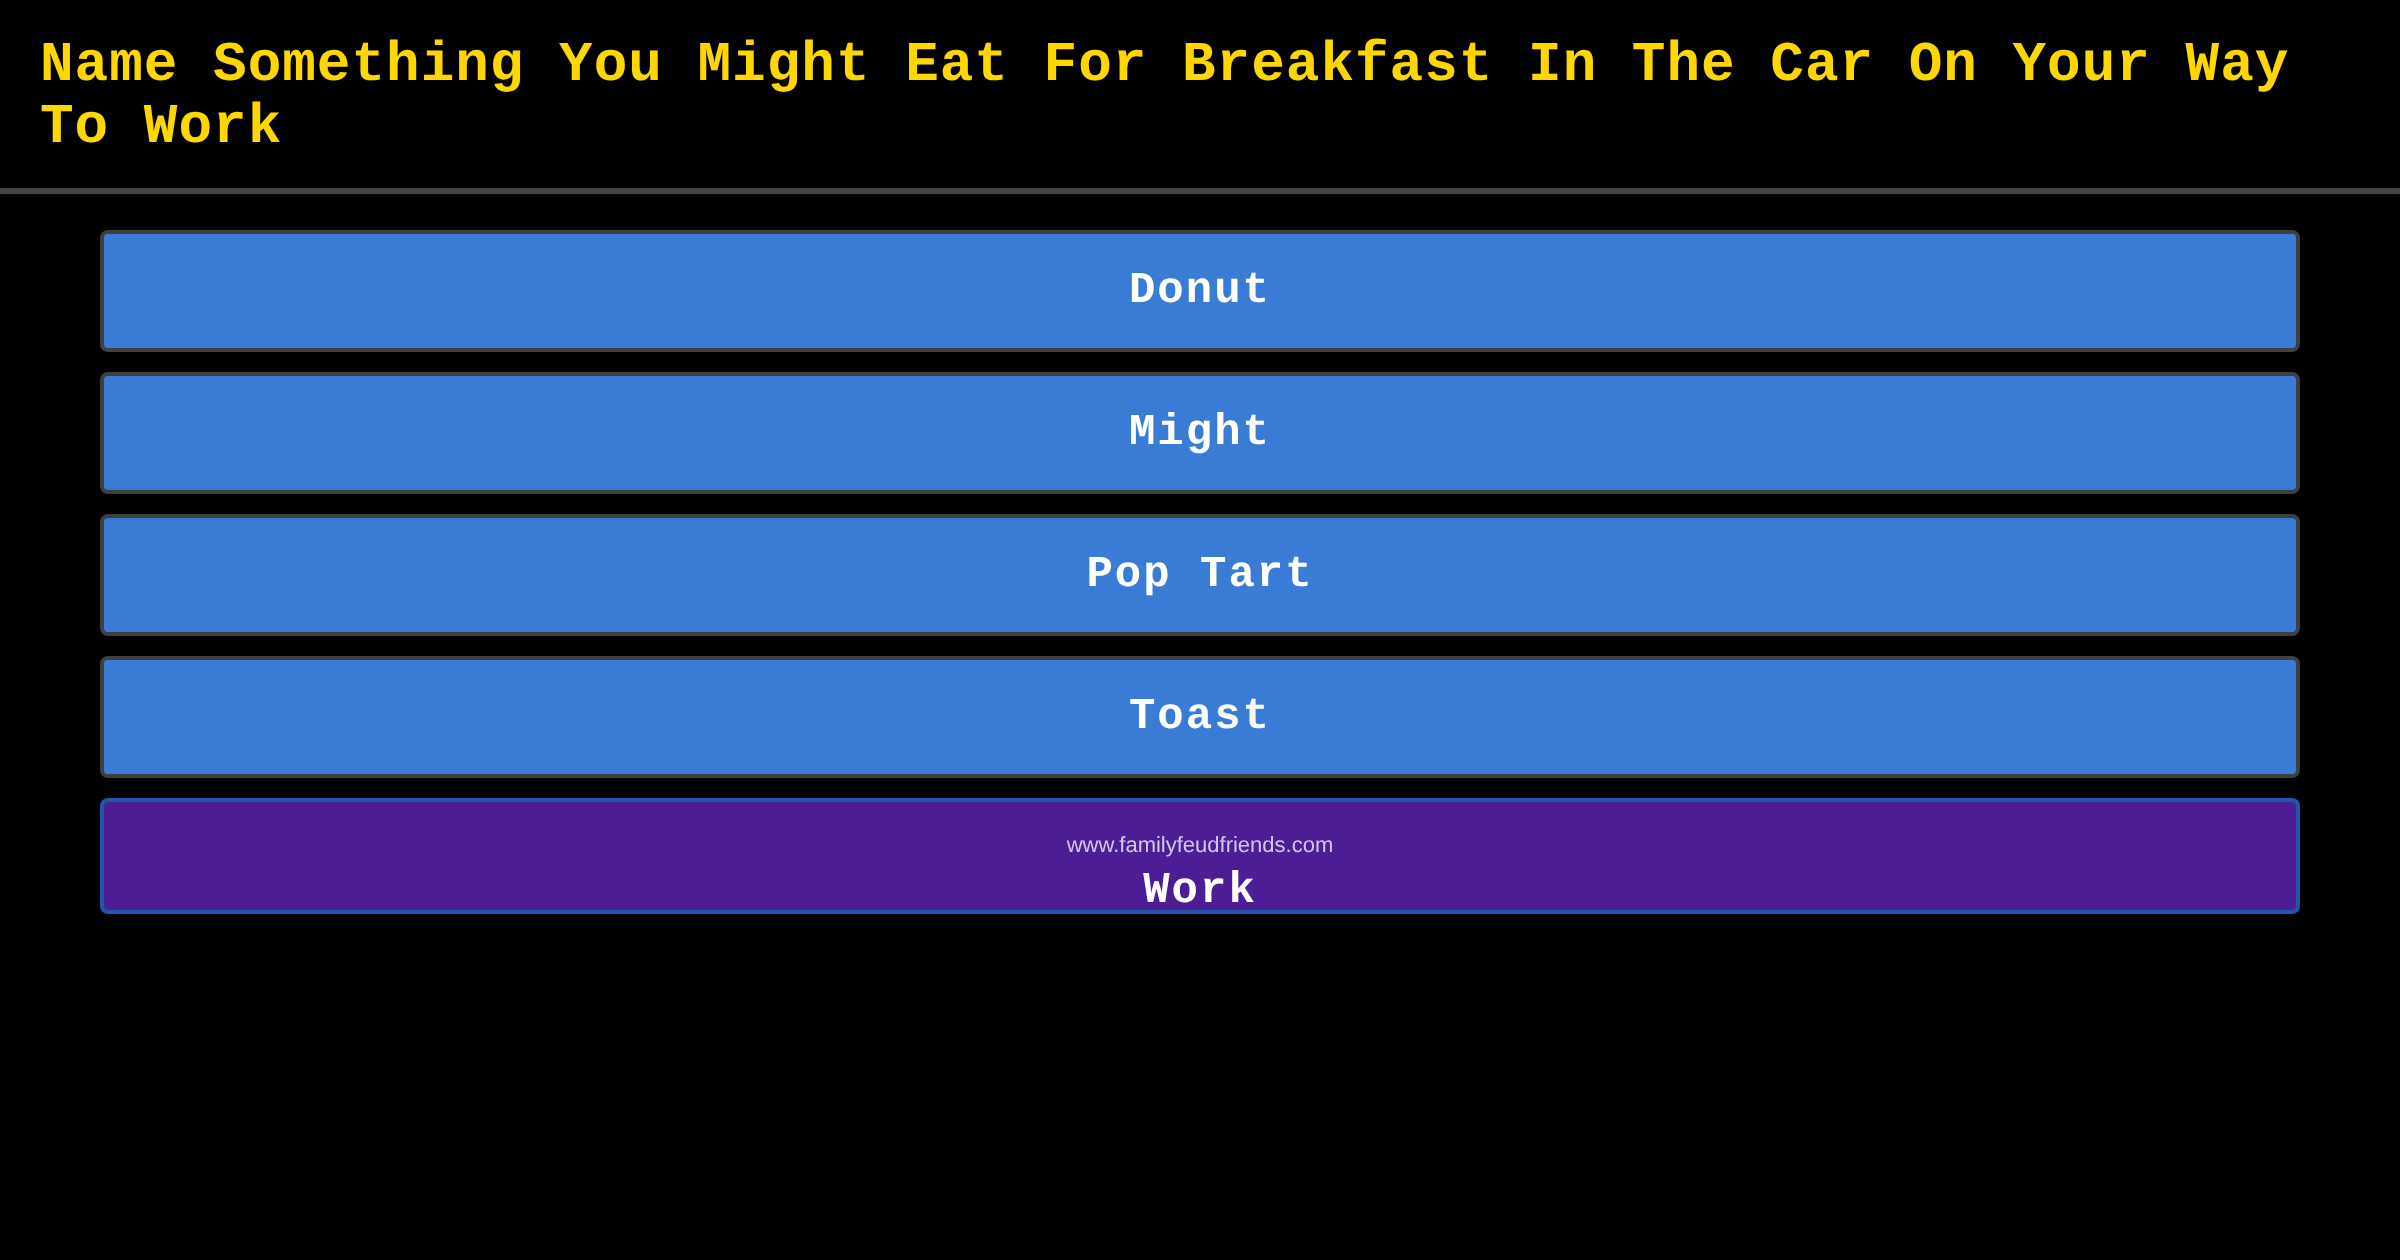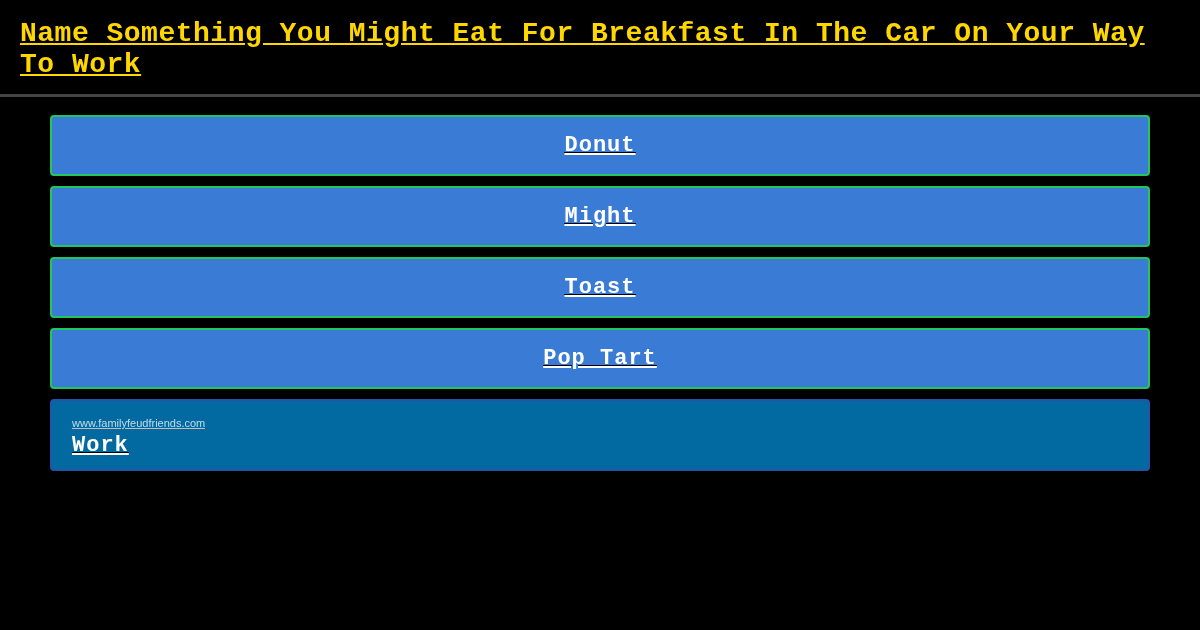--- a/index.html
+++ b/index.html
@@ -1,19 +1,18 @@
 <!DOCTYPE html>
 <html><head>
   <meta charset="utf-8">
   <style>
     * {
       margin: 0;
       padding: 0;
       box-sizing: border-box;
-      text-decoration: underline;
     }
 
     body {
       width: 1200px;
       height: 630px;
       background-color: #000000;
       font-family: 'Courier New', Courier, monospace;
       overflow: hidden;
     }
 
@@ -35,64 +34,64 @@
     .content {
       background-color: #000000;
       padding: 18px 50px 10px 50px;
       display: flex;
       flex-direction: column;
       gap: 10px;
     }
 
     .answer-row {
       background-color: #3a7bd5;
-      border: 2px solid #22c55e;
+      border: 2px solid #404040;
       border-radius: 4px;
       padding: 16px 20px;
       text-align: center;
       cursor: pointer;
     }
 
     .answer-row-label {
       color: #ffffff;
       font-size: 22px;
       font-weight: bold;
       font-family: 'Courier New', Courier, monospace;
       letter-spacing: 1px;
     }
 
     .answer-row-partial {
-      background-color: #0369a1;
+      background-color: #4c1d95;
       border: 2px solid #2255aa;
       border-radius: 4px;
       padding: 16px 20px;
-      text-align: left;
+      text-align: center;
       cursor: pointer;
       overflow: hidden;
-      height: 72px;
+      height: 58px;
       position: relative;
     }
   </style>
 </head>
 <body>
 
 <div class="header">
   <span class="header-title">Name Something You Might Eat For Breakfast In The Car On Your Way To Work</span>
 </div>
 
 <div class="content">
   <div class="answer-row">
     <span class="answer-row-label">Donut</span>
   </div>
   <div class="answer-row">
     <span class="answer-row-label">Might</span>
   </div>
   <div class="answer-row">
-    <span class="answer-row-label">Toast</span>
+    <span class="answer-row-label">Pop Tart</span>
   </div>
   <div class="answer-row">
-    <span class="answer-row-label">Pop Tart</span>
+    <span class="answer-row-label">Toast</span>
   </div>
   <div class="answer-row-partial">
     <span style="display:block; color: rgba(255,255,255,0.75); font-size: 11px; font-family: Arial, sans-serif; margin-bottom: 4px;">www.familyfeudfriends.com</span>
     <span class="answer-row-label">Work</span>
   </div>
 </div>
 
 </body></html>

